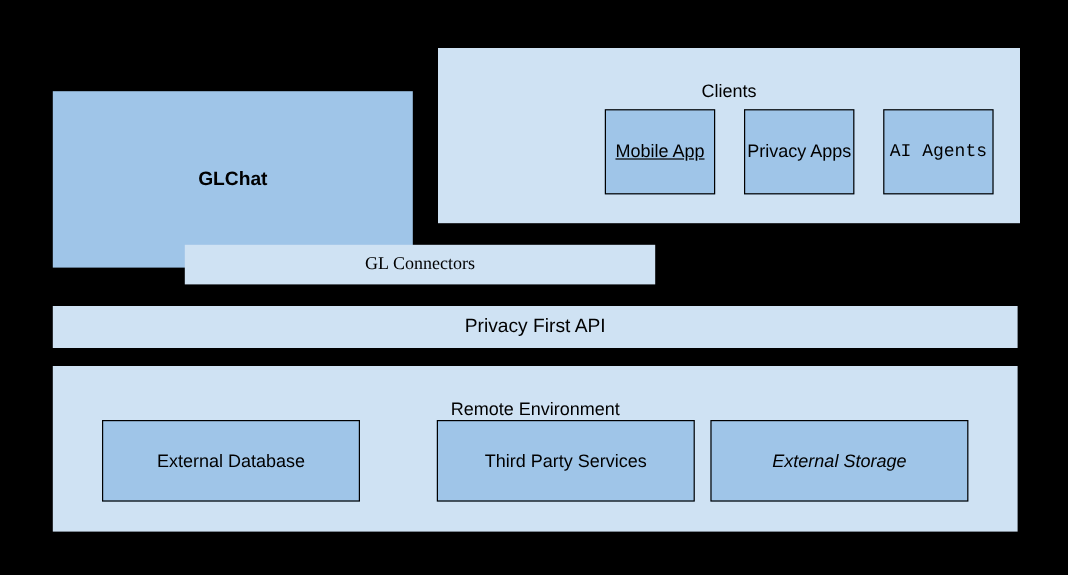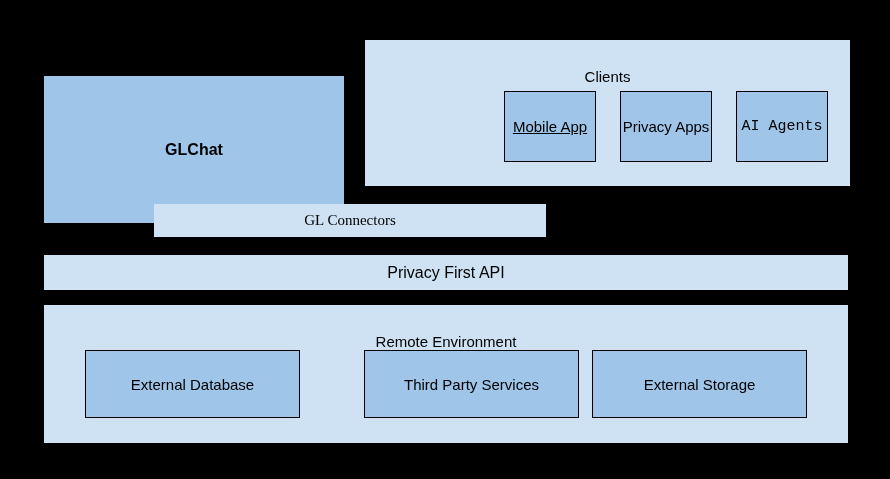--- a/index.html
+++ b/index.html
@@ -66,21 +66,21 @@
   .remote {
     left: 44px; top: 305px; width: 804px; height: 138px;
   }
   .remote-box {
     position: absolute;
     top: 45px;
     width: 215px; height: 68px;
   }
   .remote-box.pos-0 { left: 41px; }
   .remote-box.pos-1 { left: 295px; margin-left: 25px; }
-  .remote-box.pos-2 { left: 548px; }
+  .remote-box.pos-2 { left: 548px; font-style: italic; }
 </style>
 </head>
 <body>
 
 <div class="canvas">
 
   <div class="shape fill-strong center-flex glchat">
     <span>GLChat</span>
   </div>
 

